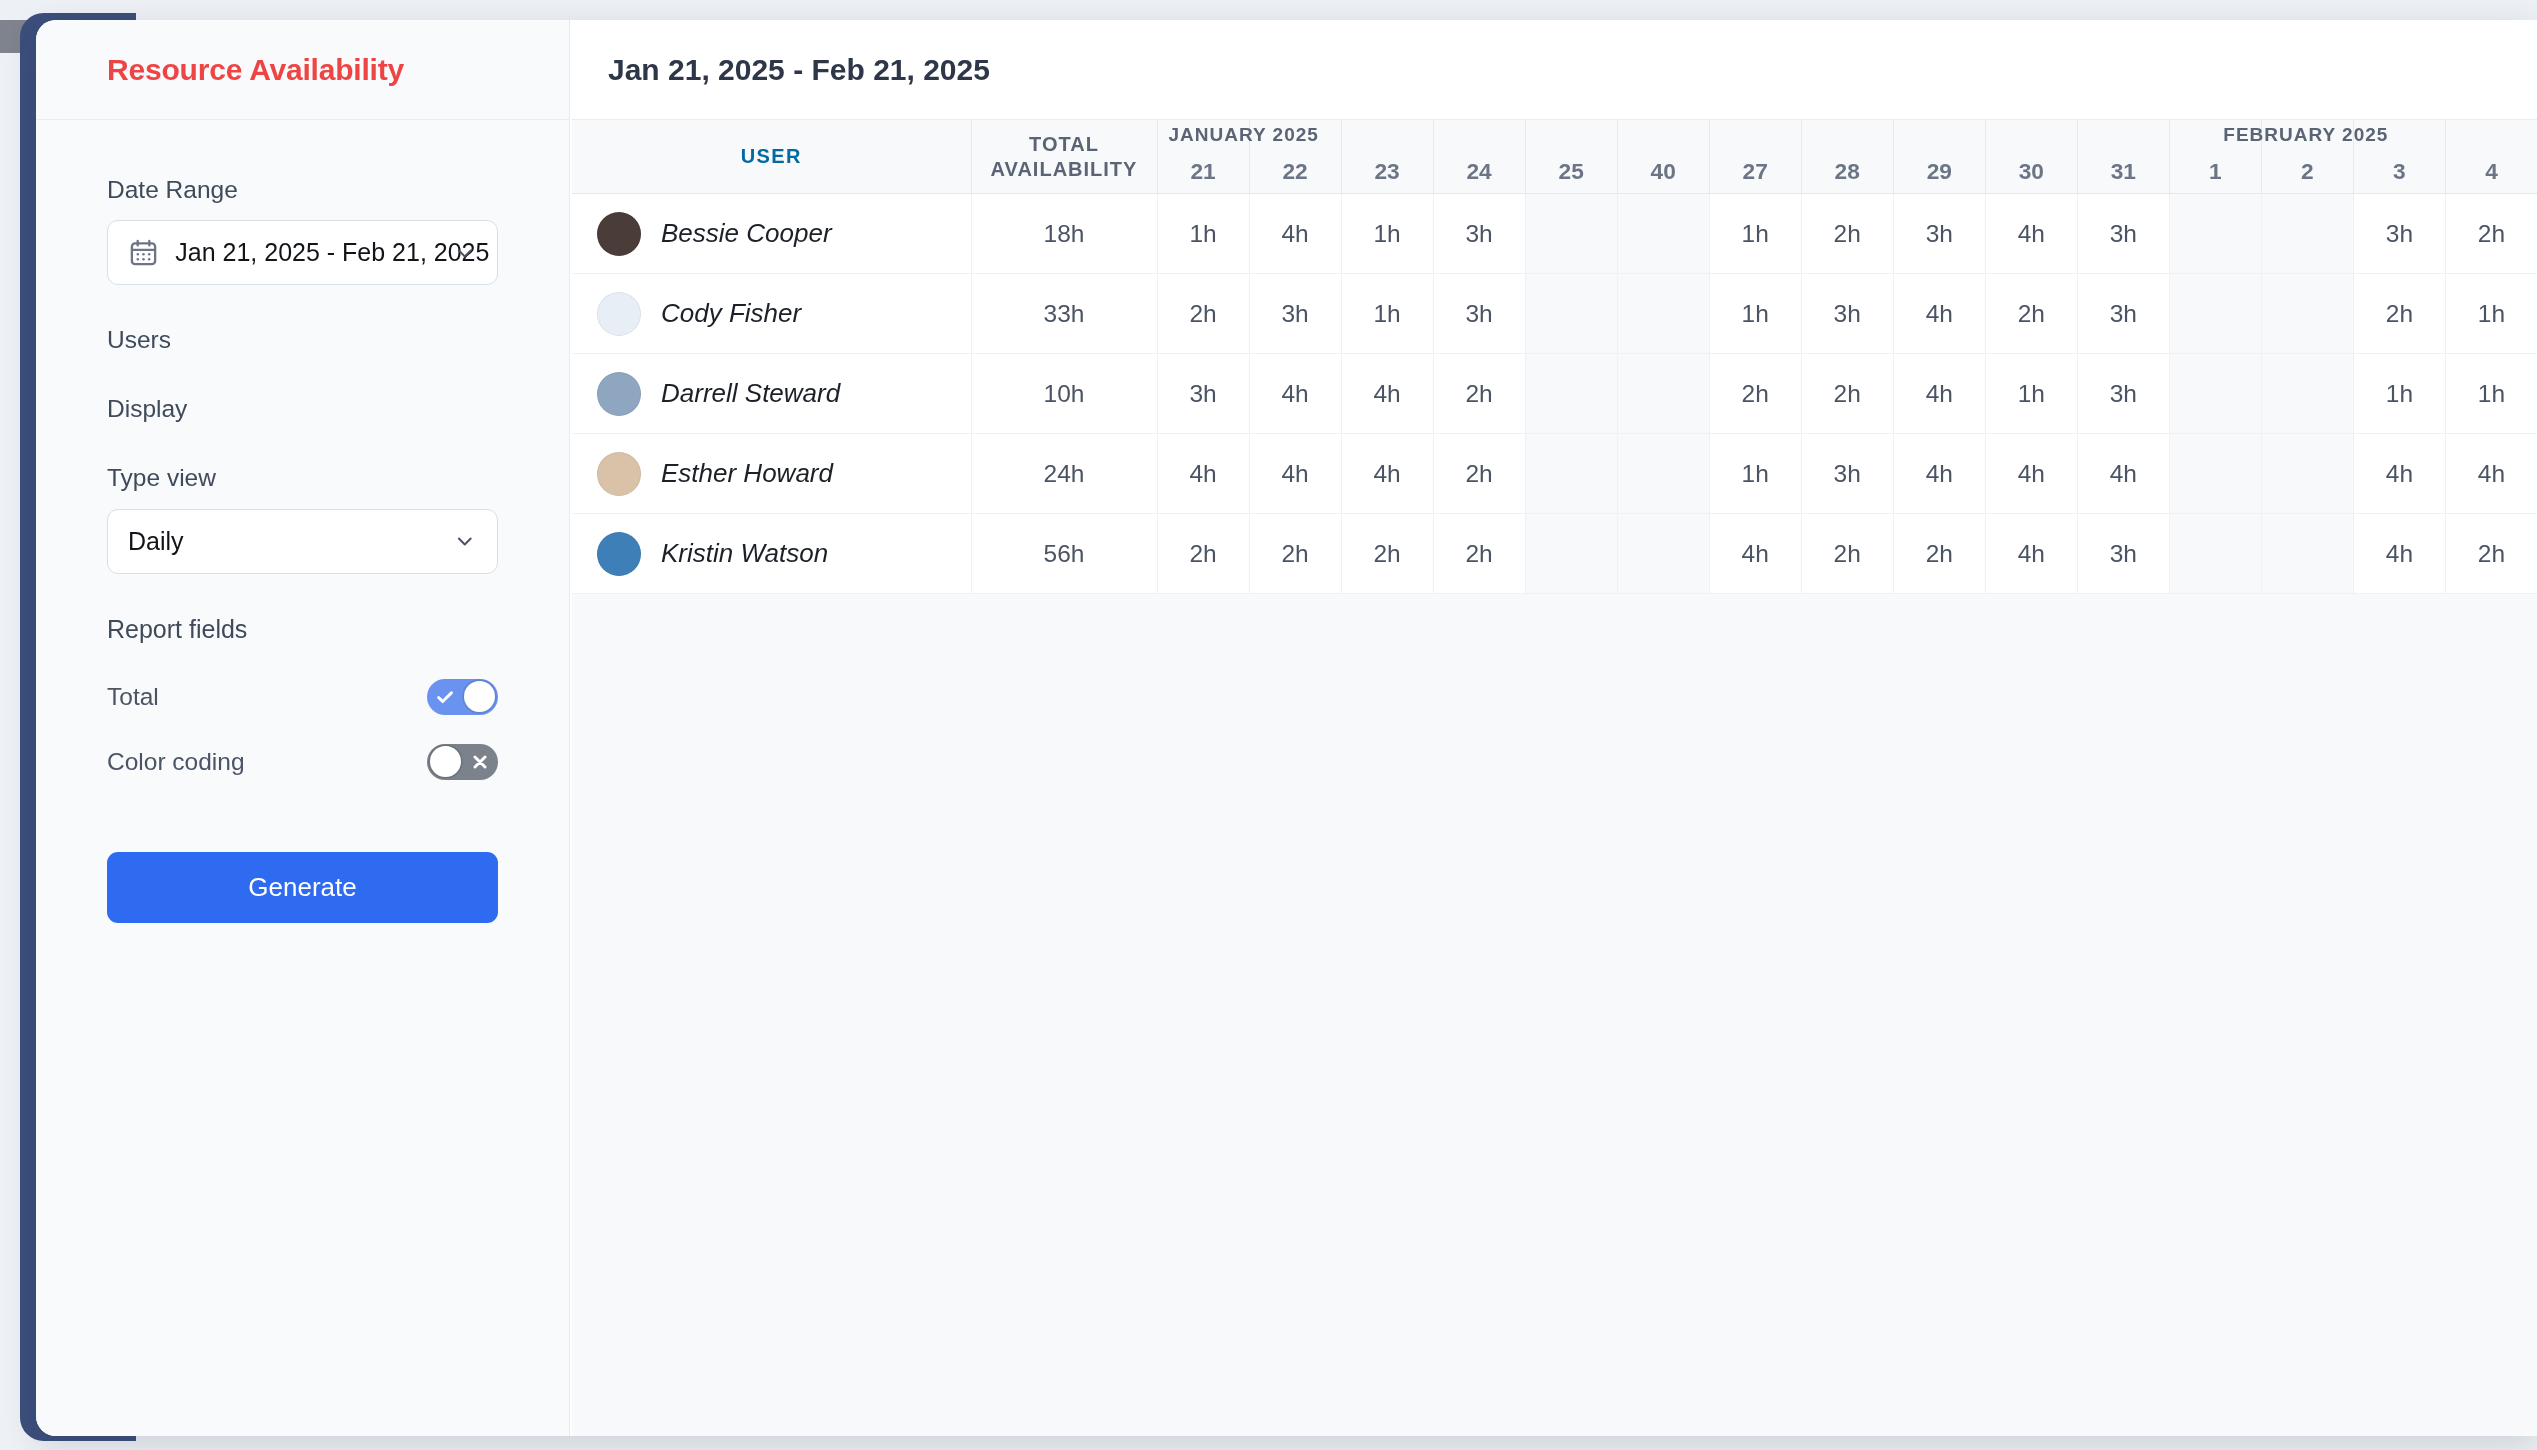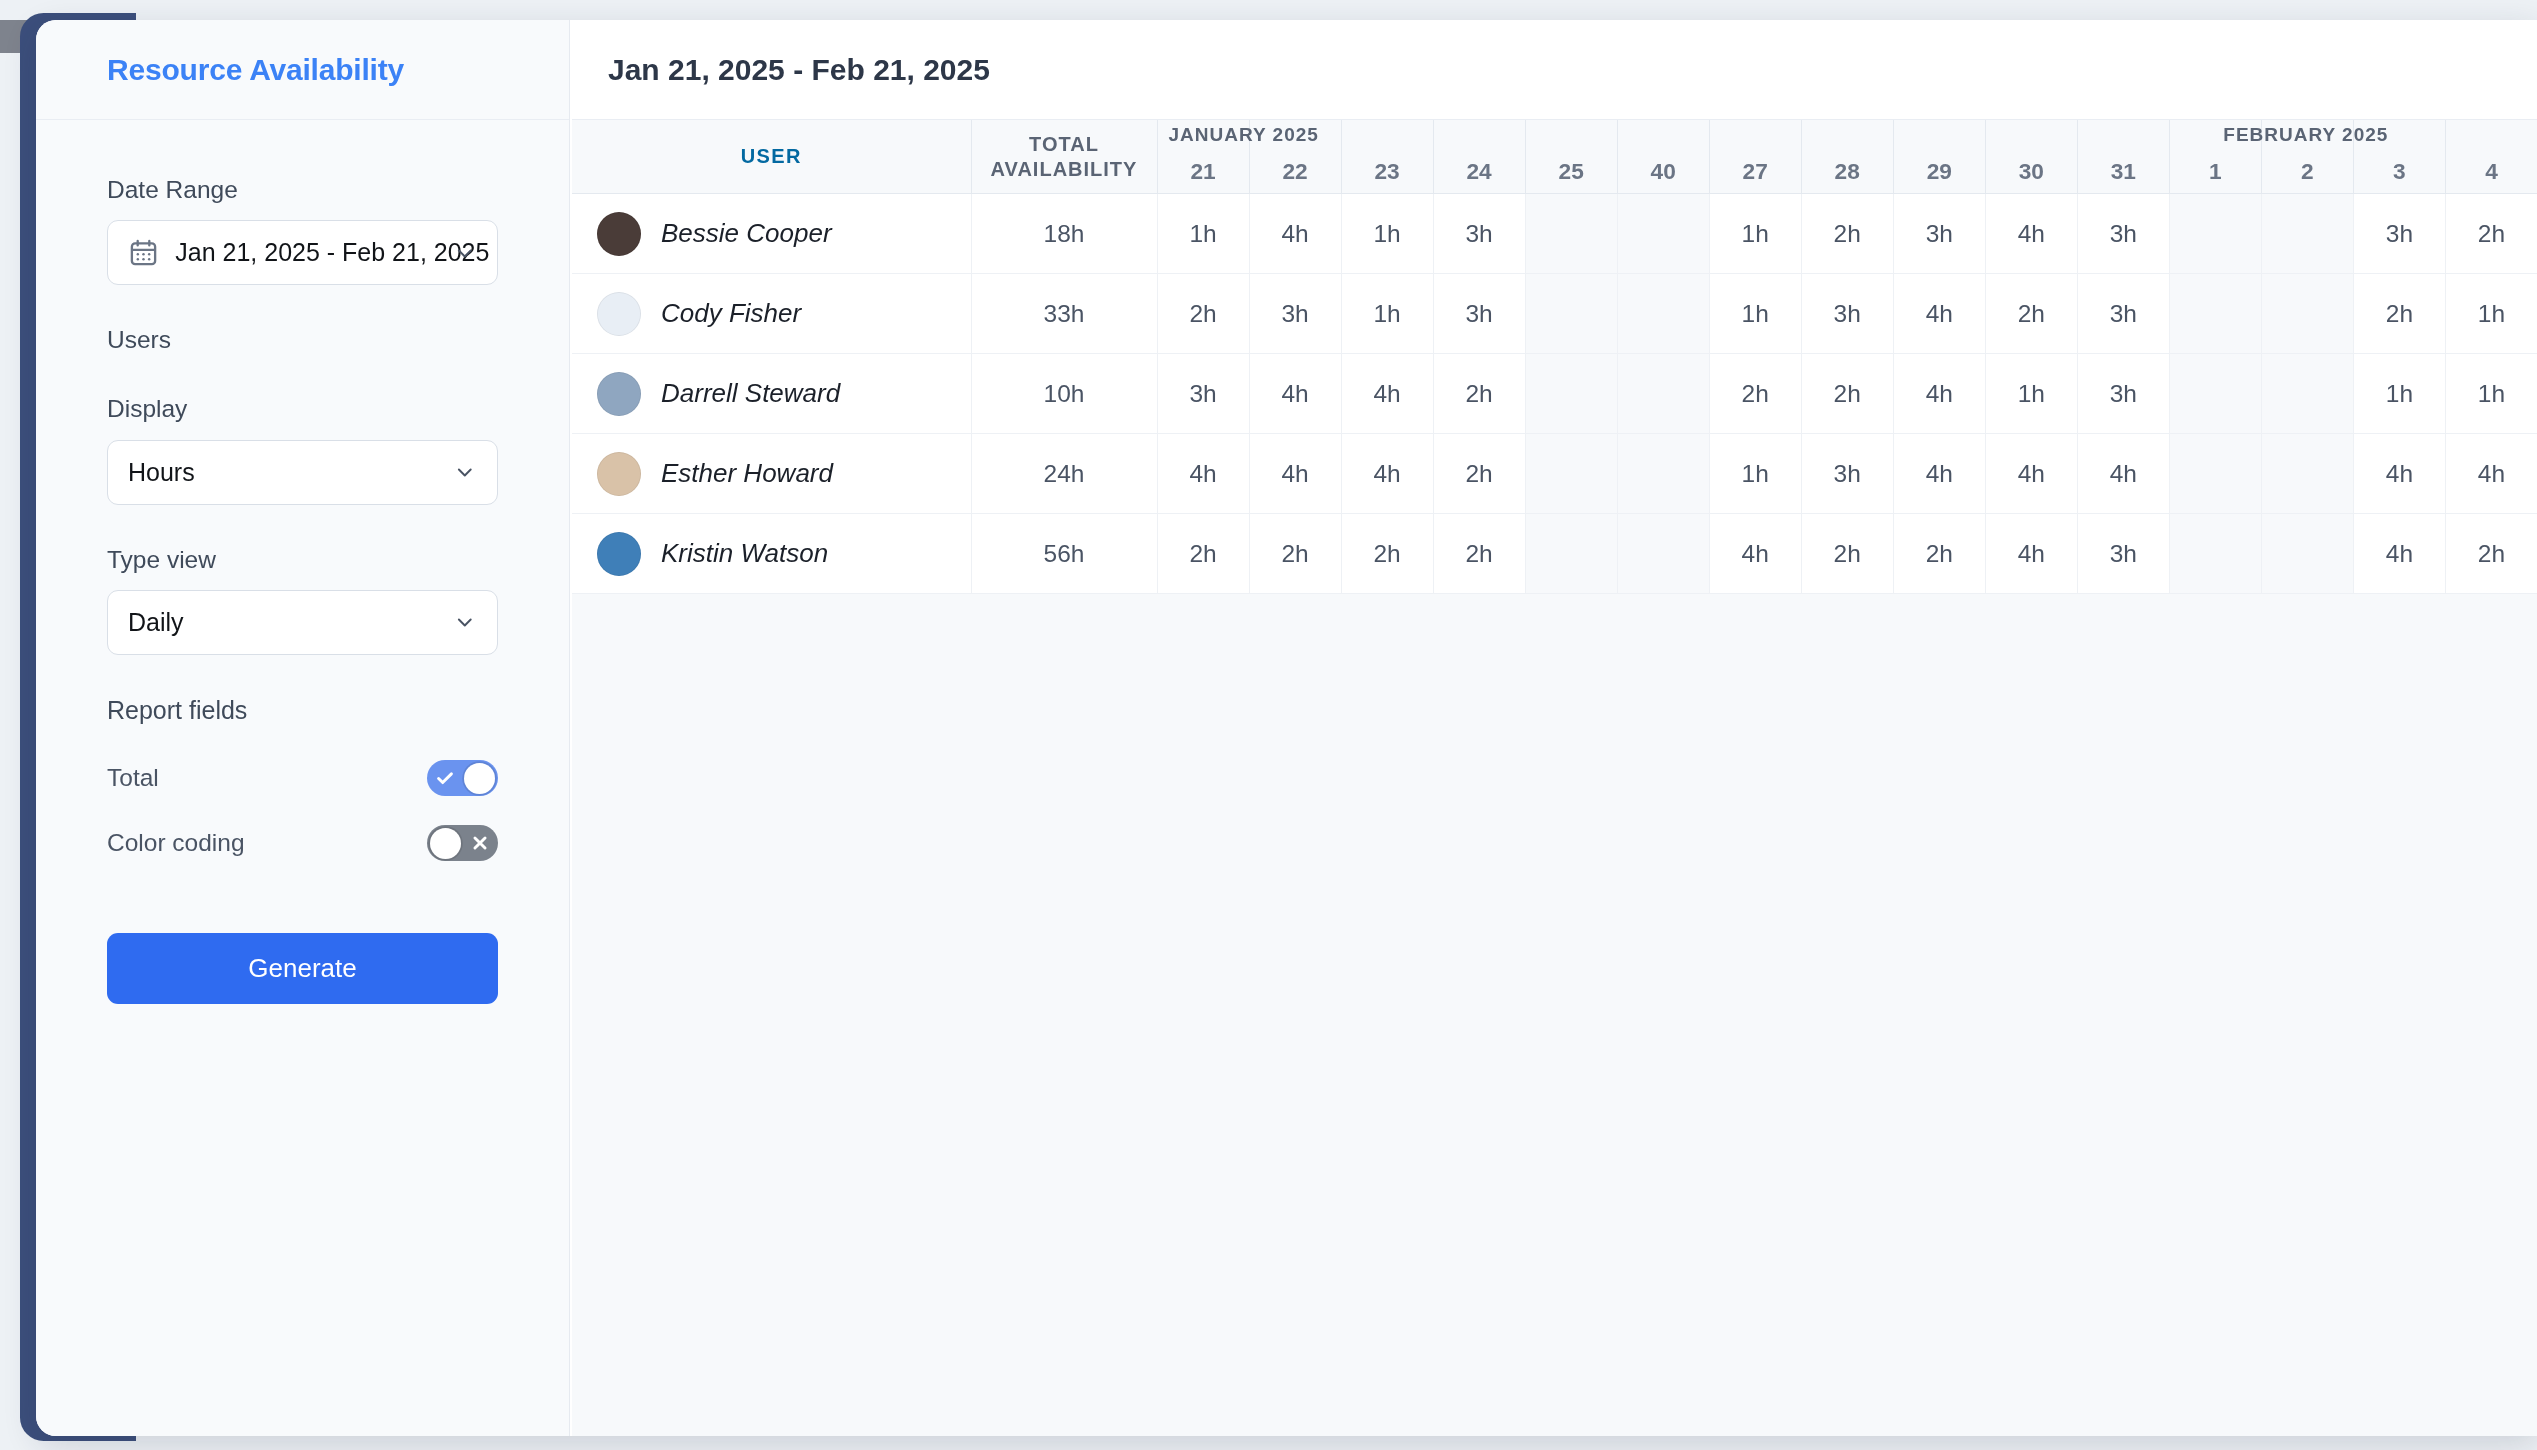--- a/index.html
+++ b/index.html
@@ -49,21 +49,21 @@
     background: #f8fafc;
     border-right: 1.8px solid #e6eaf0;
   }
   .sidebar-header {
     height: 100px;
     display: flex; align-items: center;
     padding: 0 0 0 71px;
     border-bottom: 1.8px solid #e9edf3;
   }
   .sidebar-title {
-    font-size: 30px; font-weight: bold; color: #3b82f6;
+    font-size: 30px; font-weight: bold; color: #ef4444;
     letter-spacing: -0.2px;
   }
   .sidebar-body { padding: 56px 71px 0 71px; }
 
   .field { margin-bottom: 41px; }
   .field-label {
     font-size: 24.5px; color: #3f4a5a; margin-bottom: 16.3px; display: block;
   }
   .control {
     position: relative;
@@ -252,26 +252,20 @@
         </div>
 
         
         <div class="field">
           <label class="field-label">Users</label>
         </div>
 
         
         <div class="field">
           <label class="field-label">Display</label>
-          <div class="control">
-            <span class="value">Hours</span>
-            <svg class="chev" viewBox="0 0 24 24" fill="none">
-              <path d="M6 9.5l6 6 6-6" stroke="#4a5464" stroke-width="2" stroke-linecap="round" stroke-linejoin="round"></path>
-            </svg>
-          </div>
         </div>
 
         
         <div class="field">
           <label class="field-label">Type view</label>
           <div class="control">
             <span class="value">Daily</span>
             <svg class="chev" viewBox="0 0 24 24" fill="none">
               <path d="M6 9.5l6 6 6-6" stroke="#4a5464" stroke-width="2" stroke-linecap="round" stroke-linejoin="round"></path>
             </svg>

